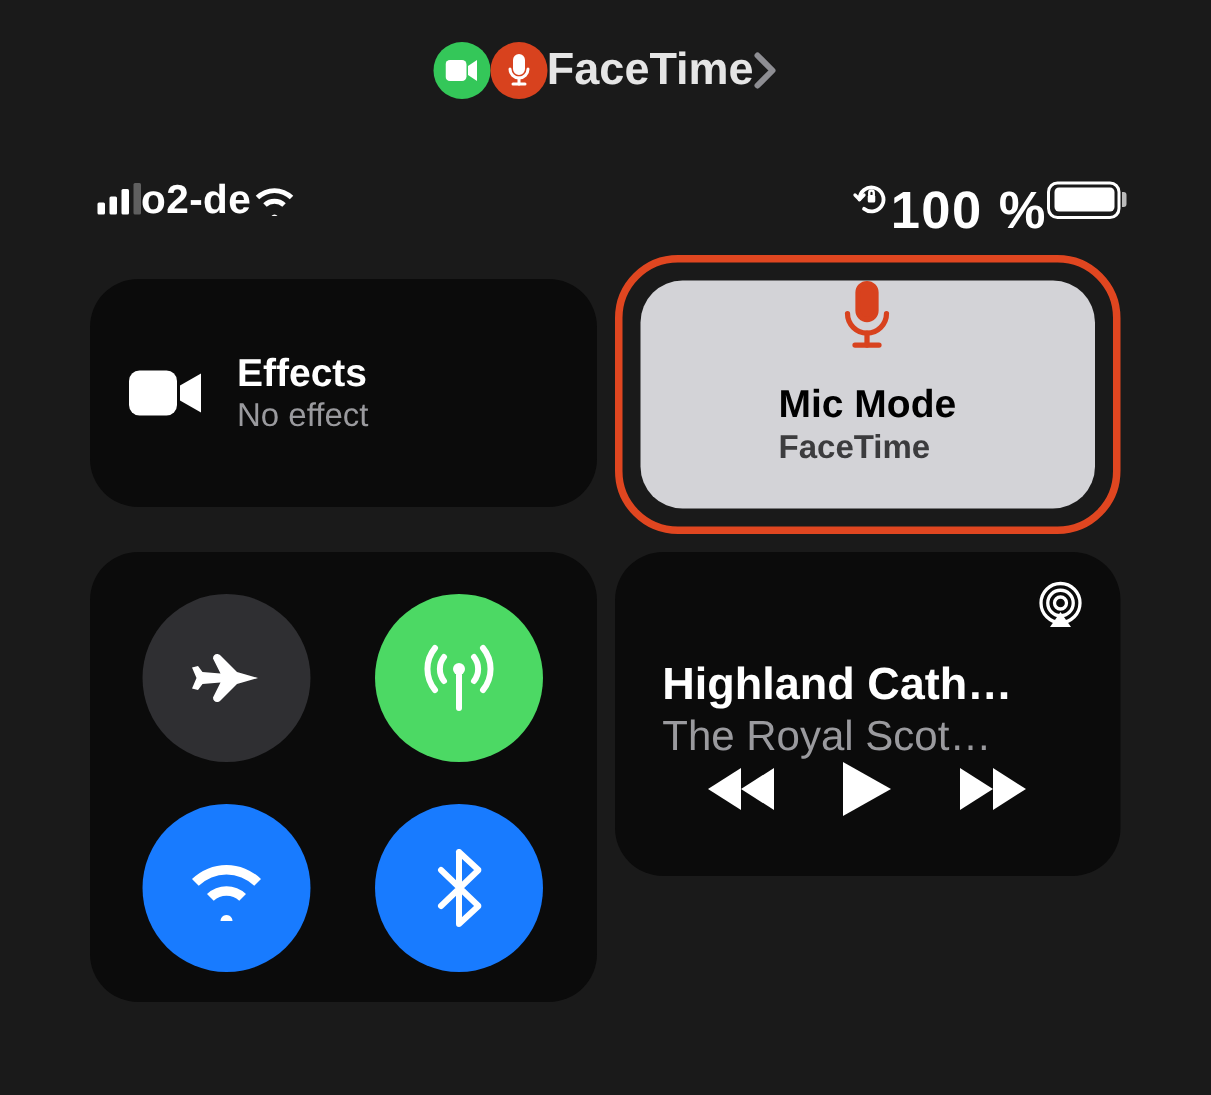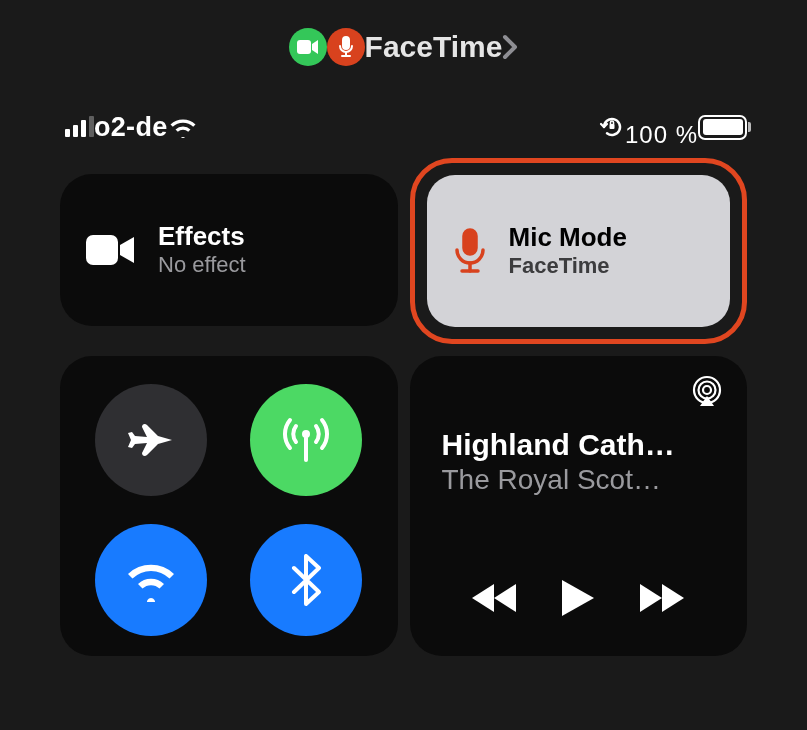--- a/index.html
+++ b/index.html
@@ -34,21 +34,21 @@
   .chevron { color: #8e8e93; }
   
   .status-bar {
     display: flex;
     align-items: center;
     justify-content: space-between;
     padding: 30px 60px 25px 65px;
   }
   .status-left, .status-right { display: flex; align-items: center; }
   .carrier { font-size: 27px; font-weight: 700; letter-spacing: 0.3px; }
-  .battery-pct { font-size: 24px; font-weight: 400; letter-spacing: 1px; margin-top: 16px; }
+  .battery-pct { font-size: 35px; font-weight: 700; letter-spacing: 1px; margin-top: 16px; }
   .signal-bars { display: flex; align-items: flex-end; gap: 3px; height: 20px; }
   .signal-bars span { width: 5px; background: #fff; border-radius: 1px; }
   .signal-bars span.off { background: rgba(255,255,255,0.3); }
   .battery-outline {
     width: 49px; height: 25px;
     border: 2.5px solid #fff;
     border-radius: 7px;
     padding: 2.5px;
     position: relative;
   }
@@ -73,36 +73,36 @@
     border-radius: 32px;
   }
   .tile-short { height: 152px; display: flex; align-items: center; padding: 0 26px; gap: 22px; }
   .tile-light { background: #d3d3d7; color: #000; }
   .highlight-ring {
     border: 5px solid #e04620;
     border-radius: 42px;
     padding: 12px;
     height: 186px;
   }
-  .highlight-ring .tile-short { height: 100%; border-radius: 28px; }
+  .highlight-ring .tile-short { height: 100%; border-radius: 28px; flex-direction: column; }
   .tile-title { font-size: 26px; font-weight: 700; line-height: 1.15; }
   .tile-subtitle { font-size: 22px; font-weight: 500; color: #9a9a9e; }
   .tile-light .tile-subtitle { color: #3c3c3e; font-weight: 600; }
   
   .tile-big { height: 300px; padding: 28px; display: grid; grid-template-columns: 1fr 1fr; grid-template-rows: 1fr 1fr; gap: 28px; align-items: center; justify-items: center; }
   .toggle {
     width: 112px; height: 112px;
     border-radius: 50%;
     display: flex; align-items: center; justify-content: center;
   }
   .toggle-gray { background: #2f2f32; }
   .toggle-green { background: #4cd964; }
   .toggle-blue { background: #187bff; }
   
-  .tile-media { height: 300px; padding: 30px 32px 20px 32px; display: flex; flex-direction: column; position: relative; }
+  .tile-media { height: 216px; padding: 30px 32px 20px 32px; display: flex; flex-direction: column; position: relative; }
   .airplay-corner { position: absolute; top: 18px; right: 22px; }
   .media-title { font-size: 30px; font-weight: 800; margin-top: 42px; white-space: nowrap; overflow: hidden; text-overflow: ellipsis; }
   .media-artist { font-size: 28px; font-weight: 500; color: #9a9a9e; white-space: nowrap; overflow: hidden; text-overflow: ellipsis; margin-top: 2px;}
   .media-controls { margin-top: auto; display: flex; justify-content: space-around; align-items: center; padding: 0 10px 18px 10px; }
   svg { display: block; }
 </style>
 </head>
 <body>
 
 <div class="top-bar">

